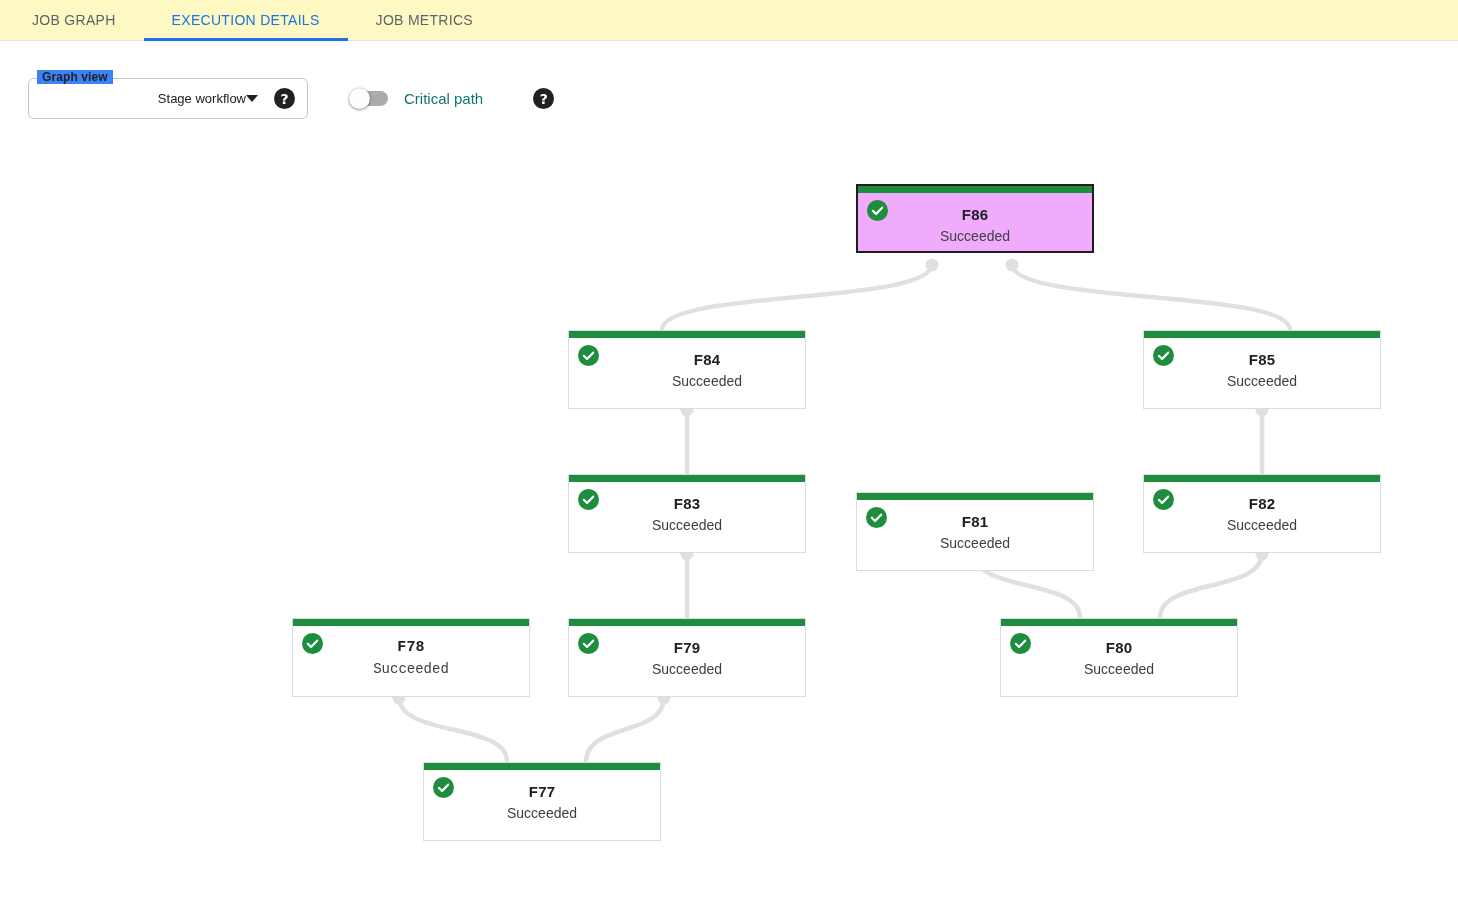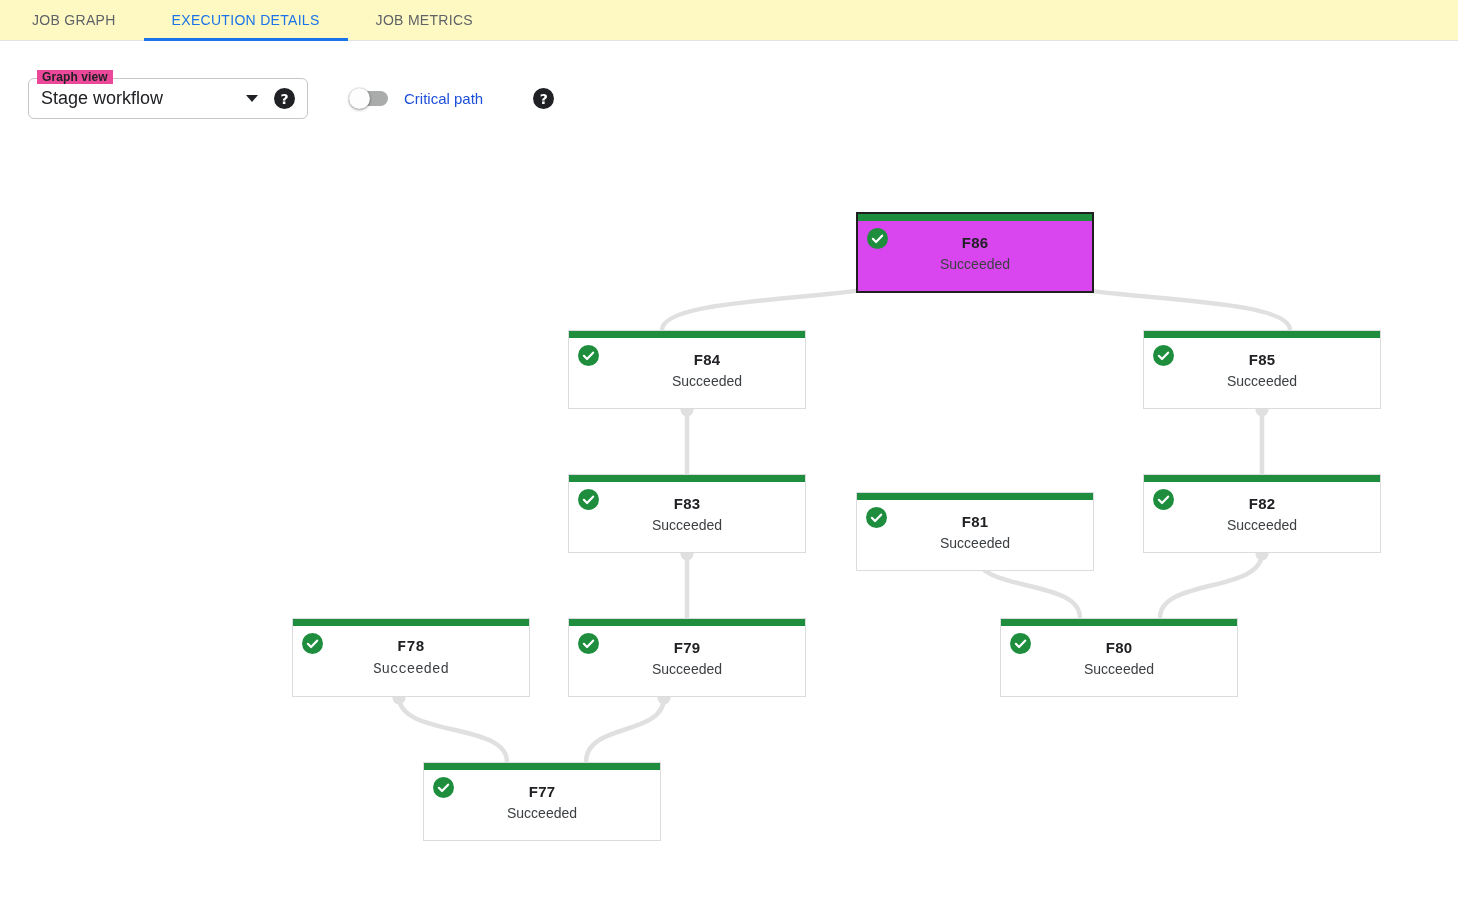--- a/index.html
+++ b/index.html
@@ -24,55 +24,55 @@
   }
 
   
   .controls { position: absolute; top: 78px; left: 28px; display: flex; align-items: center; }
   .select-field {
     position: relative; width: 280px; height: 41px;
     border: 1px solid #c4c7c5; border-radius: 6px; background: #fff;
     display: flex; align-items: center; padding: 0 12px; cursor: pointer;
   }
   .select-label {
-    position: absolute; top: -9px; left: 8px; background: #ec4899; padding: 0 5px;
+    position: absolute; top: -9px; left: 8px; background: #3b82f6; padding: 0 5px;
     font-size: 12px; font-weight: 700; color: #202124; letter-spacing: .1px;
   }
-  .select-value { font-size: 18px; color: #202124; flex: 1; }
+  .select-value { font-size: 13px; color: #202124; flex: 1; text-align: right; }
   .caret {
     width: 0; height: 0; border-left: 6px solid transparent; border-right: 6px solid transparent;
     border-top: 7px solid #202124; margin-right: 16px;
   }
   .help-icon {
     width: 21px; height: 21px; border-radius: 50%; background: #202124;
     color: #fff; display: inline-flex; align-items: center; justify-content: center;
     font-size: 14px; font-weight: 700; cursor: pointer; flex: none;
     font-family: "DejaVu Sans", sans-serif;
   }
   .help-icon::before { content: "?"; }
 
   .toggle-group { display: flex; align-items: center; margin-left: 44px; }
   .switch { position: relative; width: 36px; height: 15px; border-radius: 8px;
     background: #a9acab; cursor: pointer; }
   .switch .thumb {
     position: absolute; left: -3px; top: -3px; width: 21px; height: 21px;
     border-radius: 50%; background: #fdfdfd;
     box-shadow: 0 1px 3px rgba(0,0,0,.4), 0 0 1px rgba(0,0,0,.3);
   }
-  .toggle-label { margin-left: 16px; font-size: 15px; color: #1d4ed8; }
+  .toggle-label { margin-left: 16px; font-size: 15px; color: #0f766e; }
   .toggle-group .help-icon { margin-left: 50px; }
 
   
   .graph { position: absolute; inset: 0; }
   svg.edges { position: absolute; inset: 0; }
   .node {
     position: absolute; width: 238px; height: 79px; background: #fff;
     border: 1px solid #dadce0; cursor: pointer;
   }
-  .node.selected { background: #d946ef; border: 2px solid #1f1f1f; height: 81px; margin-top: 28px; }
+  .node.selected { background: #f0abfc; border: 2px solid #1f1f1f; height: 69px; }
   .node-bar { position: absolute; top: 0; left: 0; right: 0; height: 7px; background: #1e8e3e; }
   .check { position: absolute; left: 9px; top: 14px; width: 21px; height: 21px; display: block; }
   .node-title {
     text-align: center; font-size: 15px; font-weight: 700; color: #202124;
     margin-top: 20px; letter-spacing: .2px;
   }
   .node-status { text-align: center; font-size: 14px; color: #3c4043; margin-top: 5px; }
 </style>
 </head>
 <body>

